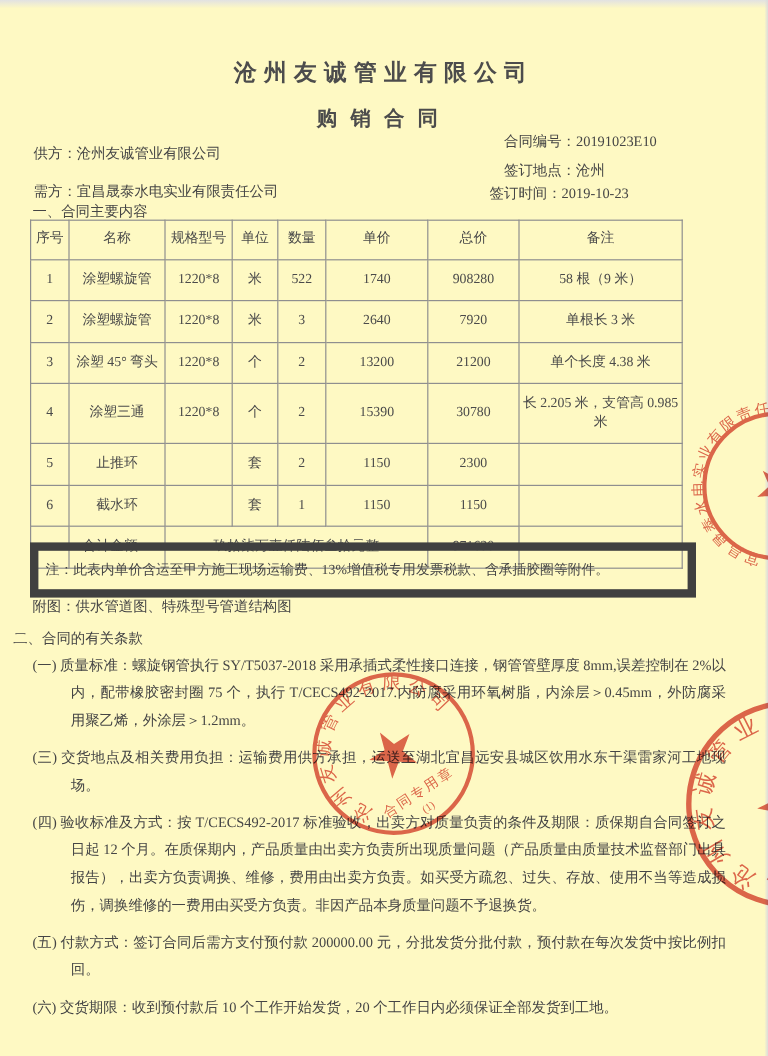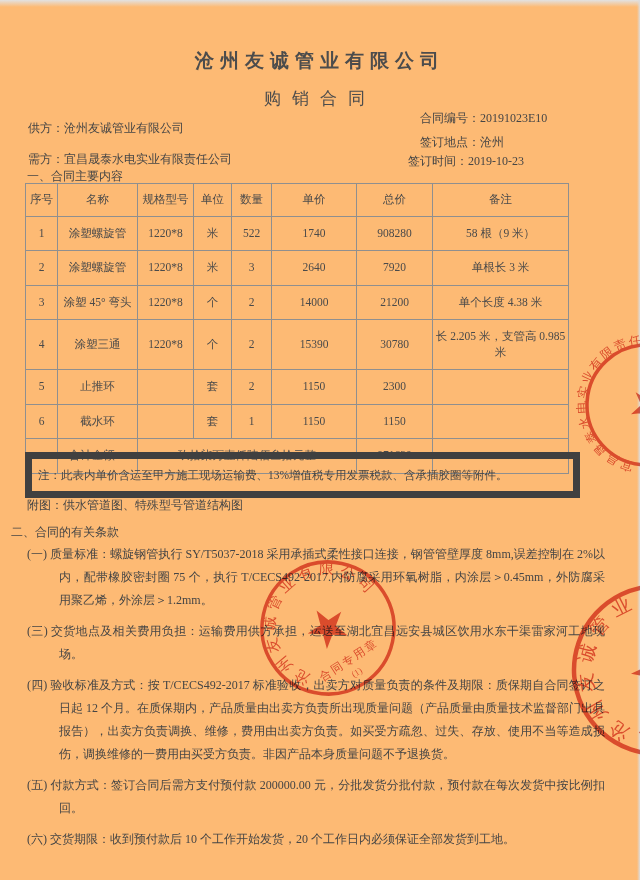--- a/index.html
+++ b/index.html
@@ -1,30 +1,30 @@
 <!DOCTYPE html>
 <html><head>
 <meta charset="utf-8">
 <style>
   html,body{margin:0;padding:0;background:#e9e9e9;}
   .page{
     position:relative;width:640px;height:880px;margin:0 auto;
-    background:#fdba74;overflow:hidden;
+    background:#fef9c3;overflow:hidden;
     font-family:"Liberation Serif","DejaVu Serif",serif;
     color:#454545;
   }
   .scan-top{position:absolute;top:0;left:0;width:640px;height:7px;
     background:linear-gradient(to bottom,#e2e2e2, rgba(250,250,250,0));}
   .scan-right{position:absolute;top:0;right:0;width:3px;height:880px;
     background:linear-gradient(to left,#dcdcdc, rgba(250,250,250,0));}
 
   .title1{position:absolute;top:48px;left:0;width:100%;text-align:center;
     font-size:19px;font-weight:600;letter-spacing:6px;color:#4c4c4c;}
   .title2{position:absolute;top:87px;left:0;width:100%;text-align:center;
-    font-size:17px;font-weight:400;letter-spacing:11px;color:#4c4c4c;}
+    font-size:17px;font-weight:700;letter-spacing:11px;color:#4c4c4c;}
 
   .meta{position:absolute;top:0;left:0;width:100%;font-size:12px;}
   .m-line{position:absolute;white-space:nowrap;}
   .supplier{top:120px;left:28px;}
   .buyer{top:151px;left:28px;}
   .cno{top:110px;left:420px;}
   .cplace{top:134px;left:420px;}
   .cdate{top:153px;left:408px;}
 
   .sec1-head{position:absolute;top:168px;left:27px;font-size:12px;}
@@ -123,21 +123,21 @@
         <td>2640</td>
         <td>7920</td>
         <td>单根长 3 米</td>
       </tr>
       <tr>
         <td>3</td>
         <td>涂塑 45° 弯头</td>
         <td>1220*8</td>
         <td>个</td>
         <td>2</td>
-        <td>14000</td>
+        <td>13200</td>
         <td>21200</td>
         <td>单个长度 4.38 米</td>
       </tr>
       <tr>
         <td>4</td>
         <td>涂塑三通</td>
         <td>1220*8</td>
         <td>个</td>
         <td>2</td>
         <td>15390</td>

